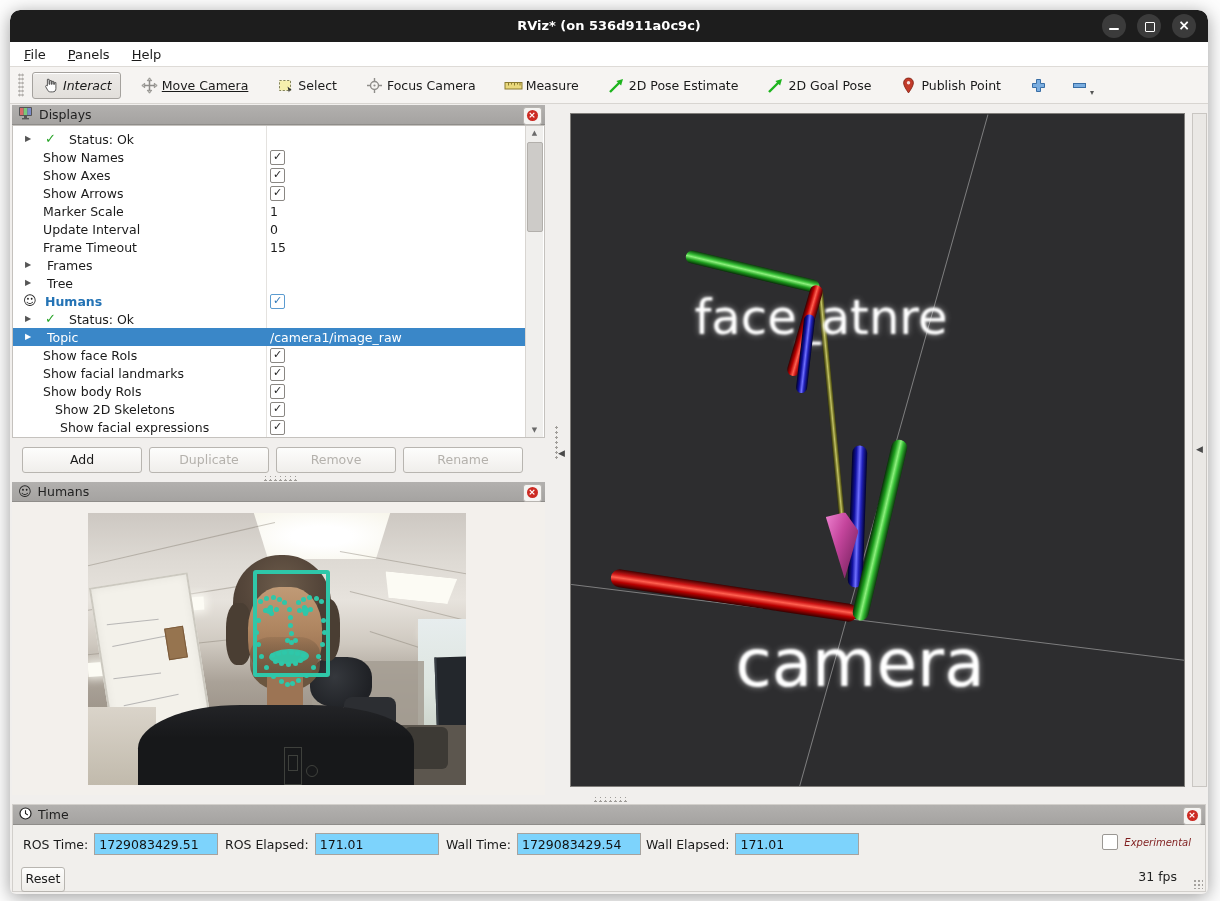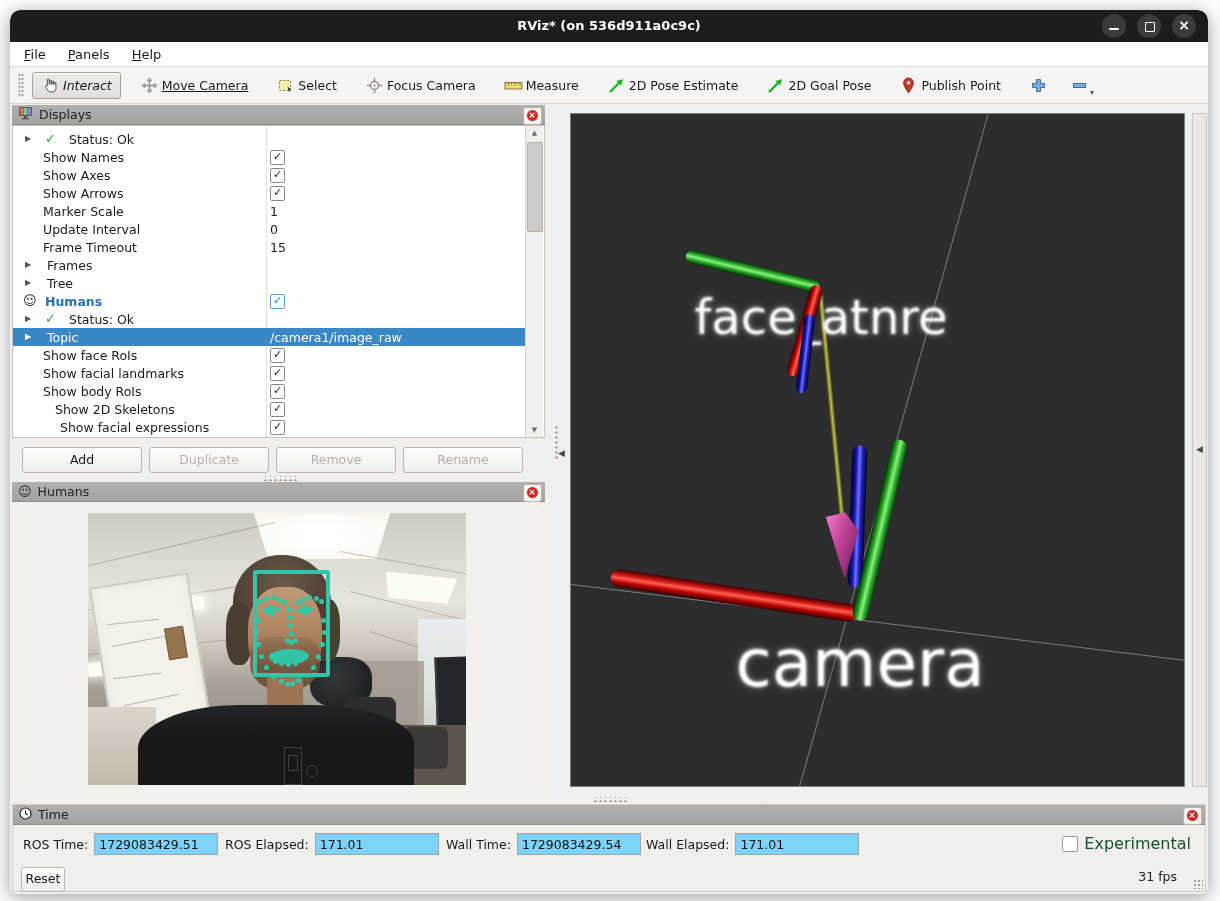--- a/index.html
+++ b/index.html
@@ -123,21 +123,21 @@
   .cone{position:absolute;z-index:4;}
   
   .time-panel{position:absolute;left:2px;top:794px;width:1194px;height:88px;background:#f1efec;border:1px solid #d2cfcb;box-sizing:border-box;}
   .time-body{position:absolute;left:0;top:20px;width:100%;height:66px;}
   .tfield{position:absolute;top:8px;display:flex;align-items:center;gap:6px;font-size:12.5px;color:#1a1a1a;}
   .tinput{width:114px;height:20px;border:1px solid #a6a39f;background:#7dd3fc;font-size:12.5px;
     font-family:"DejaVu Sans","Liberation Sans",sans-serif;padding:0 4px;color:#111;}
   .reset-btn{position:absolute;left:8px;top:42px;width:42px;height:23px;background:linear-gradient(#fdfdfc,#efede9);
     border:1px solid #b8b5b0;border-radius:3px;font-size:12.5px;text-align:center;line-height:22px;color:#1a1a1a;cursor:pointer;}
   .fps{position:absolute;right:28px;top:44px;font-size:12.5px;color:#222;}
-  .expchk{position:absolute;right:14px;top:9px;display:flex;align-items:center;gap:6px;font-size:16px;color:#14532d;}
+  .expchk{position:absolute;right:14px;top:9px;display:flex;align-items:center;gap:6px;font-size:10px;color:#7f1d1d;font-style:italic;}
   .expbox{width:14px;height:14px;background:#fff;border:1px solid #9a9793;border-radius:2px;cursor:pointer;}
   .grip{position:absolute;right:2px;bottom:2px;width:10px;height:10px;
     background-image:radial-gradient(#a5a29e 1px,transparent 1.2px);background-size:4px 4px;}
 </style>
 </head>
 <body>
 
 <div class="win">
 
   <div class="titlebar">

